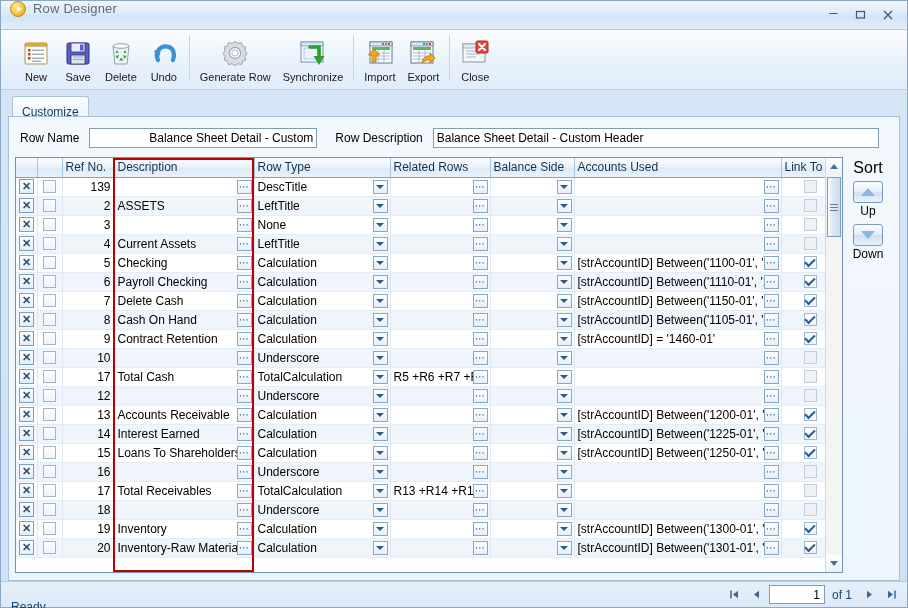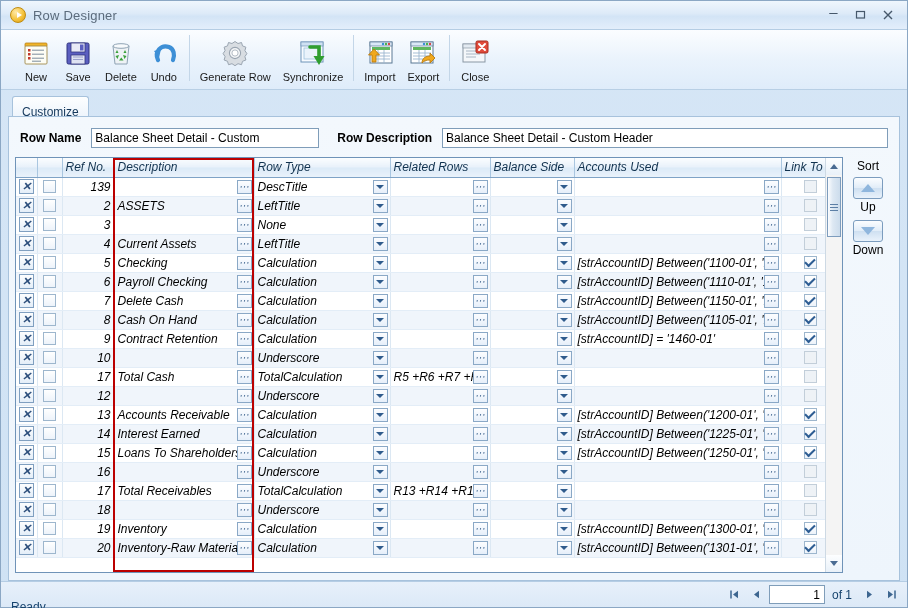--- a/index.html
+++ b/index.html
@@ -18,21 +18,21 @@
     background: linear-gradient(to bottom, #d6e6f6 0%, #cfe2f4 100%);
     border: 1px solid #8ba7c4;
     display: flex; flex-direction: column;
   }
 
   
   .titlebar {
     height: 29px; flex: none;
     background: linear-gradient(to bottom, #eff6fd 0%, #ddeaf8 45%, #d3e4f6 55%, #e3eefb 100%);
     border-bottom: 1px solid #b5cde4;
-    display: flex; align-items: center;
+    display: flex; 
     padding: 0 2px 0 9px;
     position: relative;
   }
   .app-icon {
     width: 16px; height: 16px; flex: none;
     border-radius: 50%;
     background: radial-gradient(circle at 35% 30%, #ffe9a8 0%, #f5c33c 55%, #d99a14 100%);
     border: 1px solid #c08c10;
     display: flex; align-items: center; justify-content: center;
     margin-right: 7px;
@@ -93,42 +93,42 @@
   .tabpanel {
     flex: 1; min-height: 0;
     background: linear-gradient(to bottom, #f3f8fd 0%, #eef5fc 100%);
     border: 1px solid #a7c2dc;
     display: flex; flex-direction: column;
     padding: 8px 6px 7px 6px;
   }
 
   
   .fieldrow { height: 22px; flex: none; display: flex; align-items: center; gap: 0; margin: 2px 0 8px 5px; }
-  .flabel { font-size: 12px; color: #000; white-space: nowrap; font-weight: bold; }
+  .flabel { font-size: 12px; color: #000; white-space: nowrap; }
   .tbox {
     height: 20px; background: #fff;
     border: 1px solid #7f9db9;
     font-family: "Liberation Sans", sans-serif; font-size: 12px; color: #000;
     padding: 0 3px; outline: none;
   }
-  #rowNameBox { width: 228px; margin-left: 10px; }
+  #rowNameBox { width: 228px; margin-left: 10px; text-align: right; }
   #rowDescBox { width: 446px; margin-left: 10px; }
   .flabel.desc { margin-left: 18px; }
 
   
   .gridarea { flex: 1; min-height: 0; display: flex; }
   .gridwrap {
     flex: 1; min-width: 0;
     background: #fff;
     border: 1px solid #6f93b8;
     display: flex; flex-direction: column;
     position: relative; overflow: hidden;
   }
   .gridscroll { flex: 1; display: flex; min-height: 0; }
-  .gridcols { flex: 1; min-width: 0; display: flex; flex-direction: column; font-style: italic; }
+  .gridcols { flex: 1; min-width: 0; display: flex; flex-direction: column; }
 
   table.grid { border-collapse: collapse; width: 100%; table-layout: fixed; }
   table.grid th {
     height: 19px;
     background: linear-gradient(to bottom, #fbfdff 0%, #e8f1fa 48%, #dceaf7 52%, #e9f2fb 100%);
     border-right: 1px solid #a9c6e0;
     border-bottom: 1px solid #7fa3c6;
     font-weight: normal; font-size: 12px; color: #11324f;
     text-align: left; padding: 0 3px; white-space: nowrap; overflow: hidden;
   }
@@ -227,21 +227,21 @@
     content:""; width: 8px; height: 7px;
     background: repeating-linear-gradient(to bottom, #5c7fa6 0 1px, transparent 1px 3px);
   }
 
   
   .sortpanel {
     width: 50px; flex: none;
     display: flex; flex-direction: column; align-items: center;
     padding-top: 2px;
   }
-  .sort-title { font-size: 12px; color: #000; margin-bottom: 4px; }
+  .sort-title { font-size: 16px; color: #000; margin-bottom: 4px; }
   .sortbtn {
     width: 30px; height: 22px;
     border: 1px solid #7b9cbe; border-radius: 3px;
     background: linear-gradient(to bottom,#fbfdff 0%,#e2edf8 48%,#cfe0f1 52%,#e9f2fb 100%);
     display: flex; align-items: center; justify-content: center;
   }
   .sortbtn .tri-up { width:0;height:0;border-left:7px solid transparent;border-right:7px solid transparent;border-bottom:8px solid #8fb6dd; }
   .sortbtn .tri-dn { width:0;height:0;border-left:7px solid transparent;border-right:7px solid transparent;border-top:8px solid #8fb6dd; }
   .sort-lbl { font-size: 12px; color: #000; margin: 1px 0 6px 0; }
 

